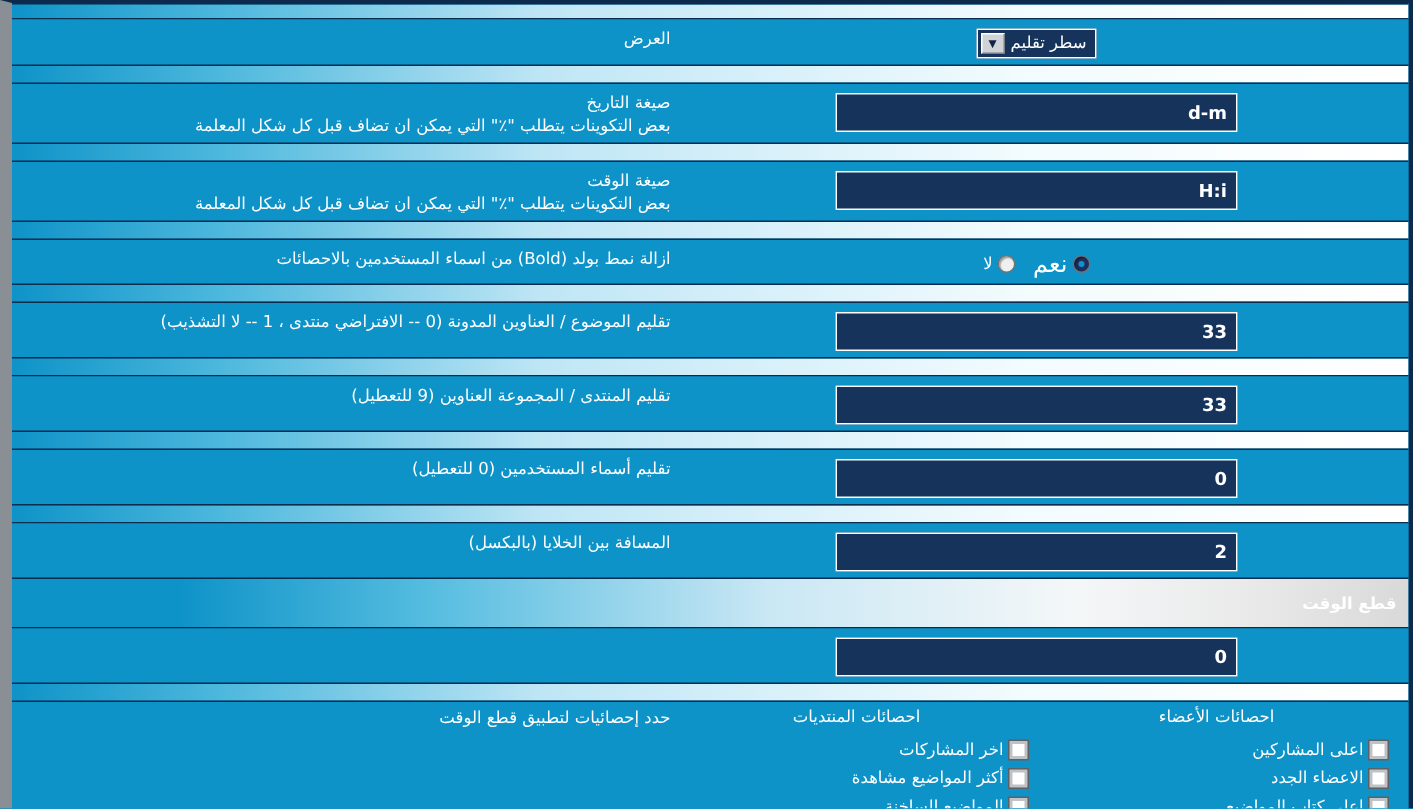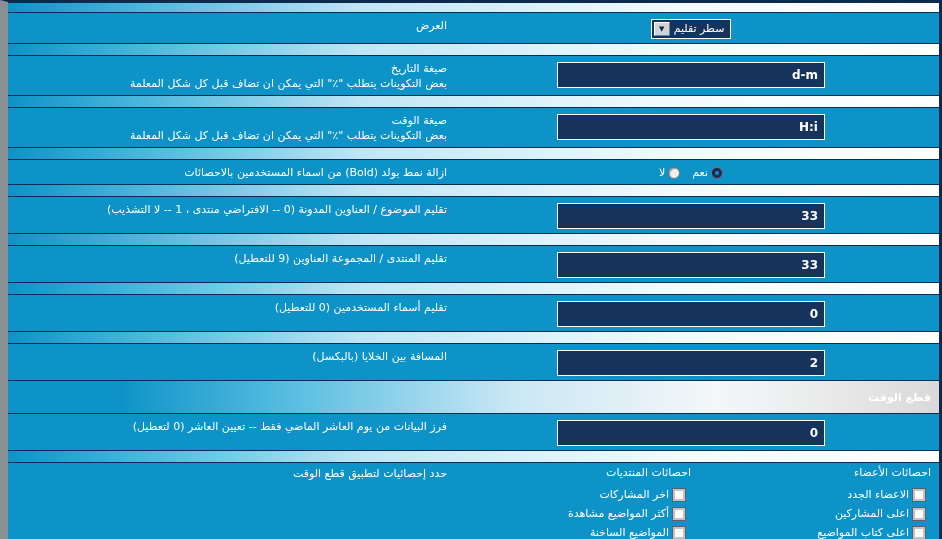--- a/index.html
+++ b/index.html
@@ -160,21 +160,21 @@
   }
   .cbcols {
     flex: 0 0 480px;
     display: flex;
     flex-direction: row;
   }
   .cbcol { flex: 1 1 50%; }
   .cbcol-head {
     font-size: 11px;
     color: #ffffff;
-    text-align: right;
+    text-align: center;
     padding-bottom: 3px;
     white-space: nowrap;
   }
   .cbitem {
     display: flex;
     align-items: flex-end;
     justify-content: flex-start;
     gap: 4px;
     height: 19px;
     padding-right: 6px;
@@ -236,21 +236,21 @@
     </div>
   </div>
 
   <div class="sep"></div>
 
   <div class="row" style="min-height:22px;">
     <div class="ctrl">
       <div class="radios">
         <span class="radio-item">
           <span class="radio checked"></span>
-          <span class="cbtext" style="font-size:11px;color:#fff;">نعم</span>
+          <span class="cbtext" style="font-size:16px;color:#fff;">نعم</span>
         </span>
         <span class="radio-item">
           <span class="radio"></span>
           <span class="cbtext" style="font-size:11px;color:#fff;">لا</span>
         </span>
       </div>
     </div>
     <div class="labels">
       <div class="lbl-main">ازالة نمط بولد (Bold) من اسماء المستخدمين بالاحصائات</div>
     </div>
@@ -302,38 +302,37 @@
 
   <div class="section-head">
     <span class="title">قطع الوقت</span>
   </div>
 
   <div class="row">
     <div class="ctrl">
       <input class="txt" type="text" value="0" style="">
     </div>
     <div class="labels">
-      <div class="lbl-main">فرز البيانات من يوم العاشر الماضي فقط -- تعيين العاشر (0 لتعطيل)</div>
     </div>
   </div>
 
   <div class="sep"></div>
 
   <div class="cbsection">
     <div class="cbcols">
 
       <div class="cbcol">
         <div class="cbcol-head">احصائات الأعضاء</div>
         <div class="cbitem">
           <span class="cbox"></span>
+          <span class="cbtext">اعلى المشاركين</span>
+        </div>
+        <div class="cbitem">
+          <span class="cbox"></span>
           <span class="cbtext">الاعضاء الجدد</span>
-        </div>
-        <div class="cbitem">
-          <span class="cbox"></span>
-          <span class="cbtext">اعلى المشاركين</span>
         </div>
         <div class="cbitem">
           <span class="cbox"></span>
           <span class="cbtext">اعلى كتاب المواضيع</span>
         </div>
         <div class="cbitem">
           <span class="cbox"></span>
           <span class="cbtext">اعلى الداعين</span>
         </div>
 

